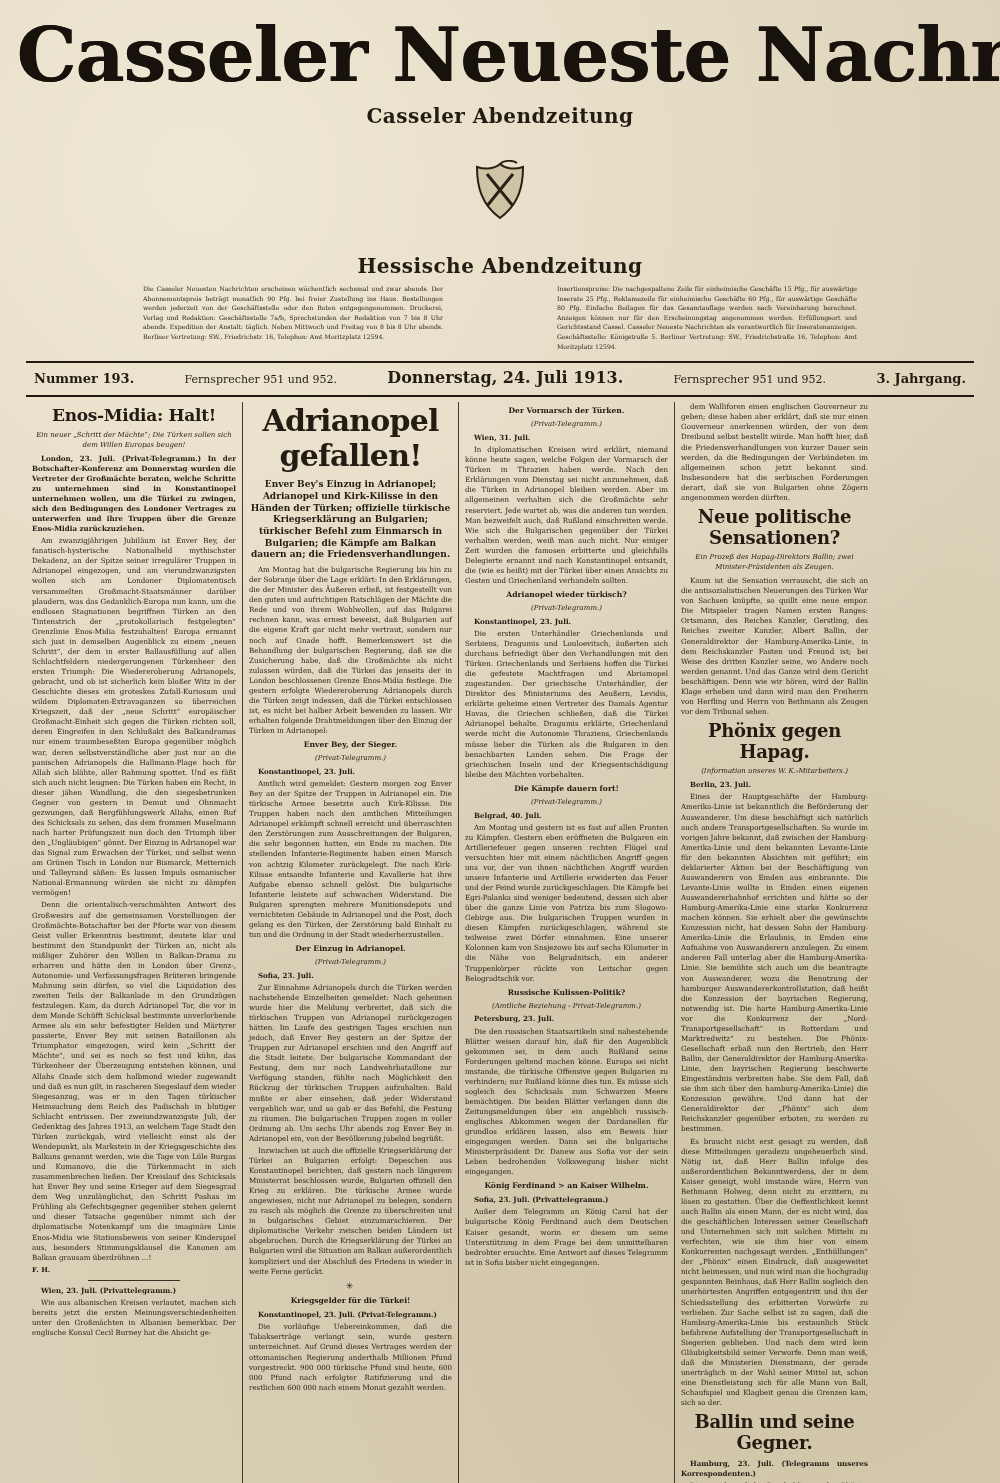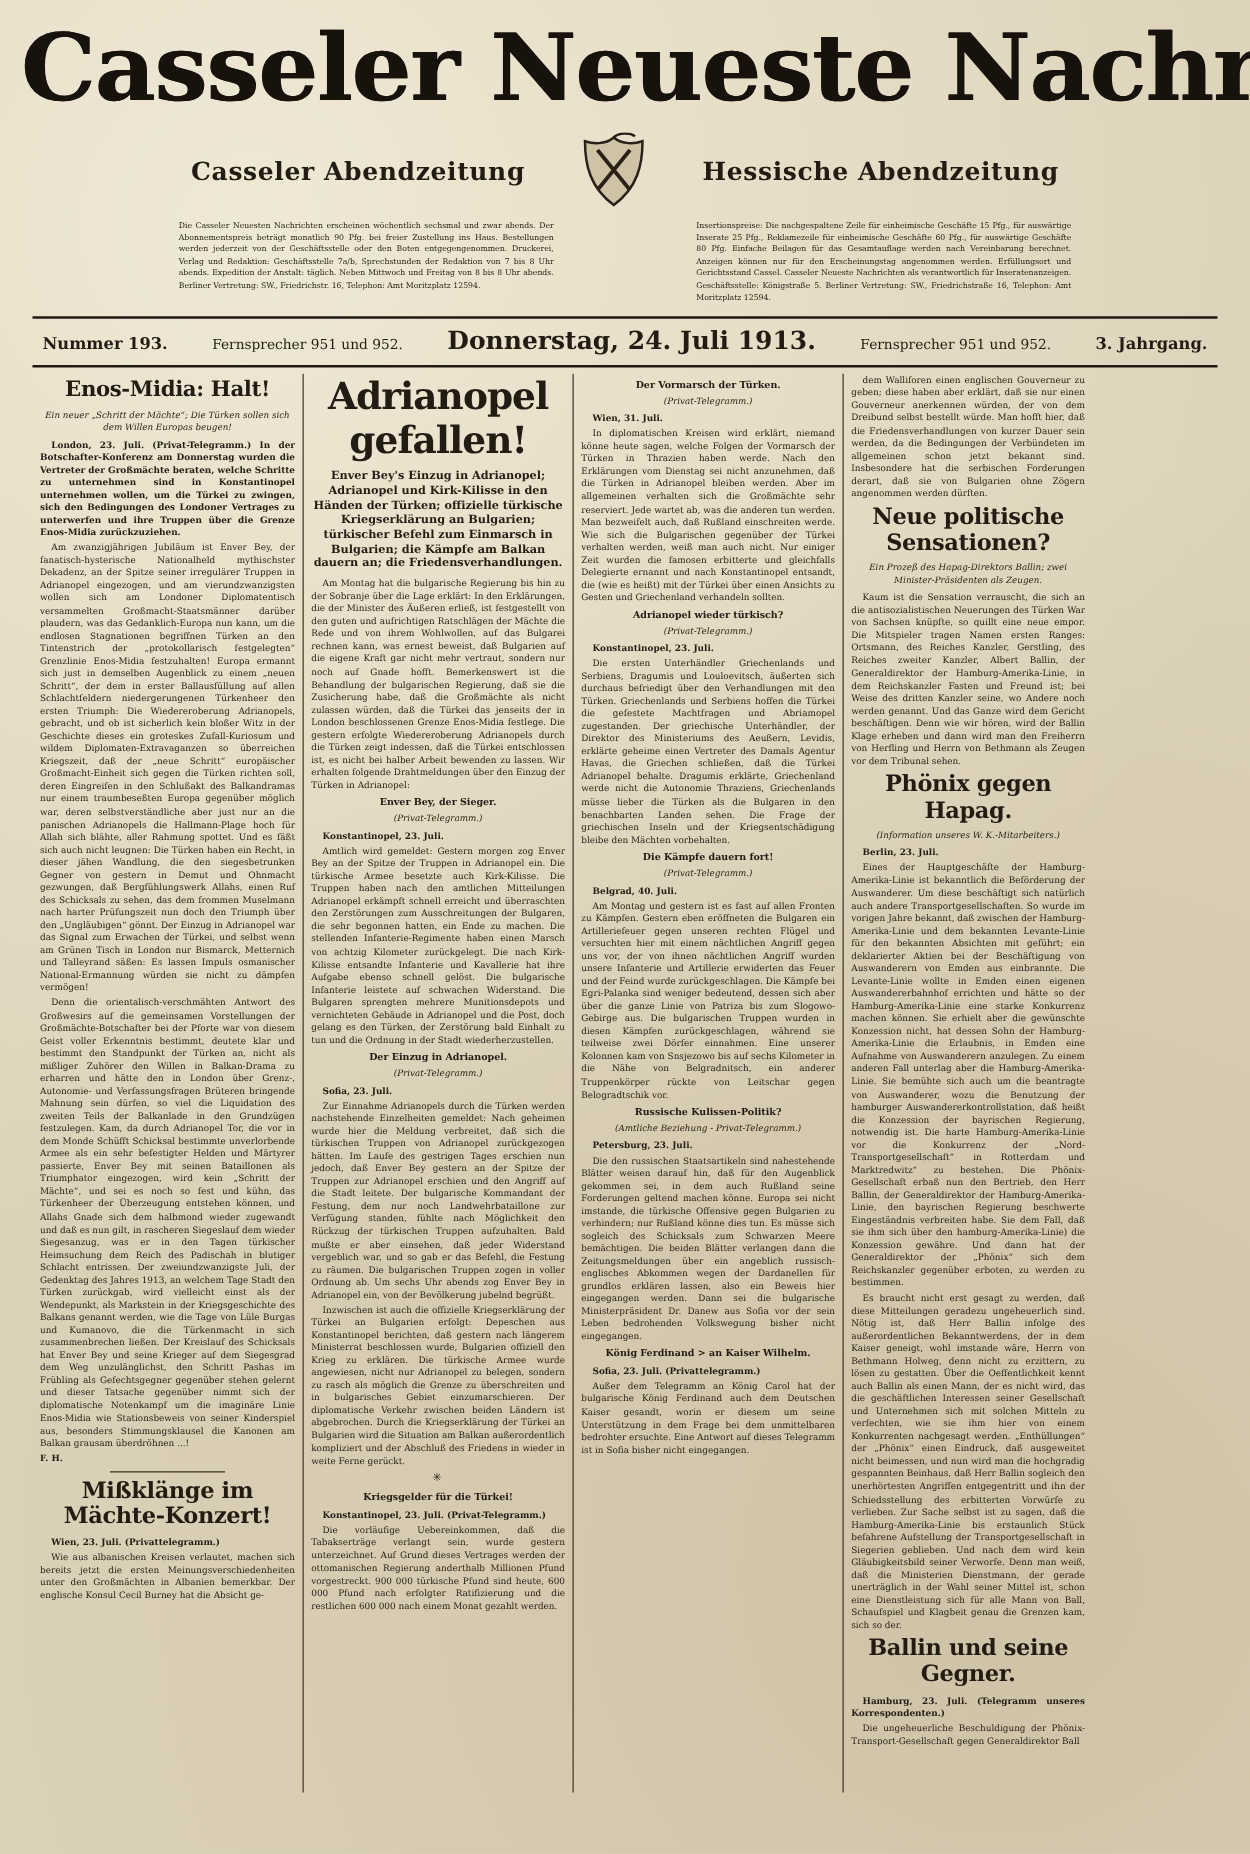--- a/index.html
+++ b/index.html
@@ -39,20 +39,21 @@
     white-space: nowrap;
     transform: scaleX(1.02);
     text-shadow: 0.5px 0 0 #17120c;
   }
   .sub-row {
     display: flex;
     align-items: center;
     justify-content: center;
     gap: 34px;
     margin-top: 14px;
+    flex-direction: column;
   }
   .sub-title {
     font-weight: bold;
     font-size: 20px;
     letter-spacing: 0.5px;
   }
   .crest {
     width: 74px;
     height: 62px;
     position: relative;
@@ -86,21 +87,21 @@
   }
   .issue-row {
     display: flex;
     align-items: baseline;
     justify-content: space-between;
     font-weight: bold;
     padding: 5px 8px 5px 8px;
     font-size: 13px;
   }
   .issue-row .date {
-    font-size: 20px;
+    font-size: 16px;
   }
   .issue-row .small {
     font-weight: normal;
     font-size: 11px;
   }
   
   .body-wrap {
     display: flex;
     margin-top: 3px;
     height: 1135px;
@@ -218,21 +219,20 @@
   <div class="body-wrap">
 
     <div class="col c1">
       <div class="headline">Enos-Midia: Halt!</div>
       <div class="kicker">Ein neuer „Schritt der Mächte“; Die Türken sollen sich dem Willen Europas beugen!</div>
       <p class="para lead">London, 23. Juli. (Privat-Telegramm.) In der Botschafter-Konferenz am Donnerstag wurden die Vertreter der Großmächte beraten, welche Schritte zu unternehmen sind in Konstantinopel unternehmen wollen, um die Türkei zu zwingen, sich den Bedingungen des Londoner Vertrages zu unterwerfen und ihre Truppen über die Grenze Enos-Midia zurückzuziehen.</p>
       <p class="para">Am zwanzigjährigen Jubiläum ist Enver Bey, der fanatisch-hysterische Nationalheld mythischster Dekadenz, an der Spitze seiner irregulärer Truppen in Adrianopel eingezogen, und am vierundzwanzigsten wollen sich am Londoner Diplomatentisch versammelten Großmacht-Staatsmänner darüber plaudern, was das Gedanklich-Europa nun kann, um die endlosen Stagnationen begriffnen Türken an den Tintenstrich der „protokollarisch festgelegten“ Grenzlinie Enos-Midia festzuhalten! Europa ermannt sich just in demselben Augenblick zu einem „neuen Schritt“, der dem in erster Ballausfüllung auf allen Schlachtfeldern niedergerungenen Türkenheer den ersten Triumph: Die Wiedereroberung Adrianopels, gebracht, und ob ist sicherlich kein bloßer Witz in der Geschichte dieses ein groteskes Zufall-Kuriosum und wildem Diplomaten-Extravaganzen so überreichen Kriegszeit, daß der „neue Schritt“ europäischer Großmacht-Einheit sich gegen die Türken richten soll, deren Eingreifen in den Schlußakt des Balkandramas nur einem traumbeseßten Europa gegenüber möglich war, deren selbstverständliche aber just nur an die panischen Adrianopels die Hallmann-Plage hoch für Allah sich blähte, aller Rahmung spottet. Und es fäßt sich auch nicht leugnen: Die Türken haben ein Recht, in dieser jähen Wandlung, die den siegesbetrunken Gegner von gestern in Demut und Ohnmacht gezwungen, daß Bergfühlungswerk Allahs, einen Ruf des Schicksals zu sehen, das dem frommen Muselmann nach harter Prüfungszeit nun doch den Triumph über den „Ungläubigen“ gönnt. Der Einzug in Adrianopel war das Signal zum Erwachen der Türkei, und selbst wenn am Grünen Tisch in London nur Bismarck, Metternich und Talleyrand säßen: Es lassen Impuls osmanischer National-Ermannung würden sie nicht zu dämpfen vermögen!</p>
       <p class="para">Denn die orientalisch-verschmähten Antwort des Großwesirs auf die gemeinsamen Vorstellungen der Großmächte-Botschafter bei der Pforte war von diesem Geist voller Erkenntnis bestimmt, deutete klar und bestimmt den Standpunkt der Türken an, nicht als mißliger Zuhörer den Willen in Balkan-Drama zu erharren und hätte den in London über Grenz-, Autonomie- und Verfassungsfragen Brüteren bringende Mahnung sein dürfen, so viel die Liquidation des zweiten Teils der Balkanlade in den Grundzügen festzulegen. Kam, da durch Adrianopel Tor, die vor in dem Monde Schüfft Schicksal bestimmte unverlorbende Armee als ein sehr befestigter Helden und Märtyrer passierte, Enver Bey mit seinen Bataillonen als Triumphator eingezogen, wird kein „Schritt der Mächte“, und sei es noch so fest und kühn, das Türkenheer der Überzeugung entstehen können, und Allahs Gnade sich dem halbmond wieder zugewandt und daß es nun gilt, in rascheren Siegeslauf dem wieder Siegesanzug, was er in den Tagen türkischer Heimsuchung dem Reich des Padischah in blutiger Schlacht entrissen. Der zweiundzwanzigste Juli, der Gedenktag des Jahres 1913, an welchem Tage Stadt den Türken zurückgab, wird vielleicht einst als der Wendepunkt, als Markstein in der Kriegsgeschichte des Balkans genannt werden, wie die Tage von Lüle Burgas und Kumanovo, die die Türkenmacht in sich zusammenbrechen ließen. Der Kreislauf des Schicksals hat Enver Bey und seine Krieger auf dem Siegesgrad dem Weg unzulänglichst, den Schritt Pashas im Frühling als Gefechtsgegner gegenüber stehen gelernt und dieser Tatsache gegenüber nimmt sich der diplomatische Notenkampf um die imaginäre Linie Enos-Midia wie Stationsbeweis von seiner Kinderspiel aus, besonders Stimmungsklausel die Kanonen am Balkan grausam überdröhnen ...!</p>
       <div class="sig">F. H.</div>
       <hr class="hr-short">
-      <div class="headline med">Mißklänge im Mächte-Konzert!</div>
       <p class="para lead">Wien, 23. Juli. (Privattelegramm.)</p>
       <p class="para">Wie aus albanischen Kreisen verlautet, machen sich bereits jetzt die ersten Meinungsverschiedenheiten unter den Großmächten in Albanien bemerkbar. Der englische Konsul Cecil Burney hat die Absicht ge-</p>
     </div>
 
     <div class="col c2">
       <div class="headline big">Adrianopel gefallen!</div>
       <div class="subhead">Enver Bey's Einzug in Adrianopel; Adrianopel und Kirk-Kilisse in den Händen der Türken; offizielle türkische Kriegserklärung an Bulgarien; türkischer Befehl zum Einmarsch in Bulgarien; die Kämpfe am Balkan dauern an; die Friedensverhandlungen.</div>
       <p class="para">Am Montag hat die bulgarische Regierung bis hin zu der Sobranje über die Lage erklärt: In den Erklärungen, die der Minister des Äußeren erließ, ist festgestellt von den guten und aufrichtigen Ratschlägen der Mächte die Rede und von ihrem Wohlwollen, auf das Bulgarei rechnen kann, was ernest beweist, daß Bulgarien auf die eigene Kraft gar nicht mehr vertraut, sondern nur noch auf Gnade hofft. Bemerkenswert ist die Behandlung der bulgarischen Regierung, daß sie die Zusicherung habe, daß die Großmächte als nicht zulassen würden, daß die Türkei das jenseits der in London beschlossenen Grenze Enos-Midia festlege. Die gestern erfolgte Wiedereroberung Adrianopels durch die Türken zeigt indessen, daß die Türkei entschlossen ist, es nicht bei halber Arbeit bewenden zu lassen. Wir erhalten folgende Drahtmeldungen über den Einzug der Türken in Adrianopel:</p>
       <div class="subhead small">Enver Bey, der Sieger.</div>
       <div class="kicker">(Privat-Telegramm.)</div>

